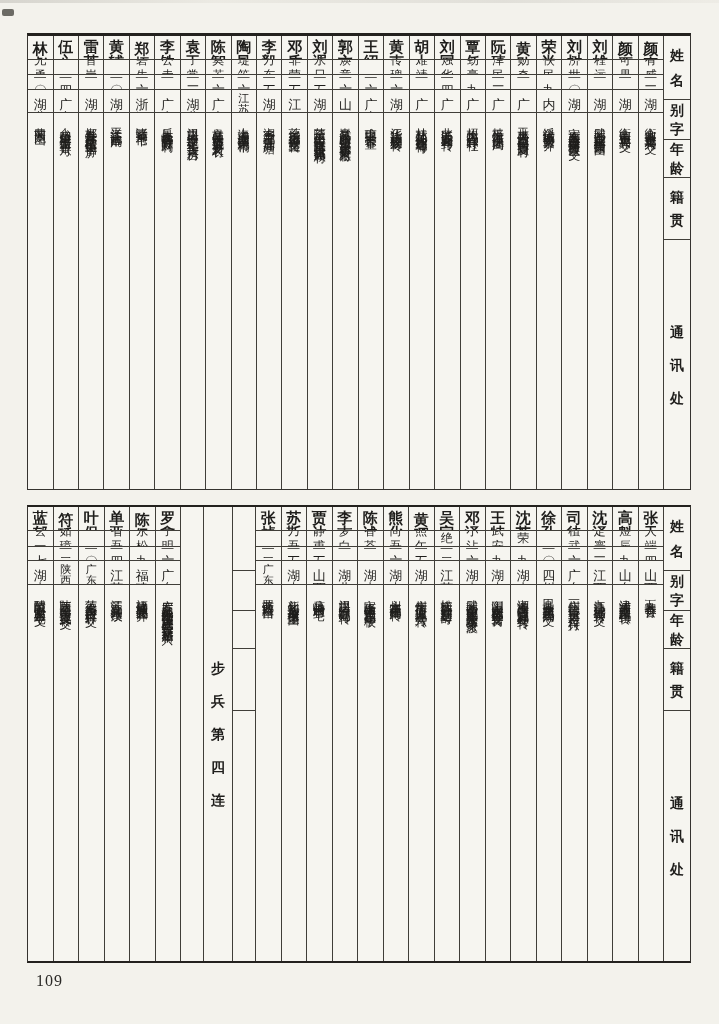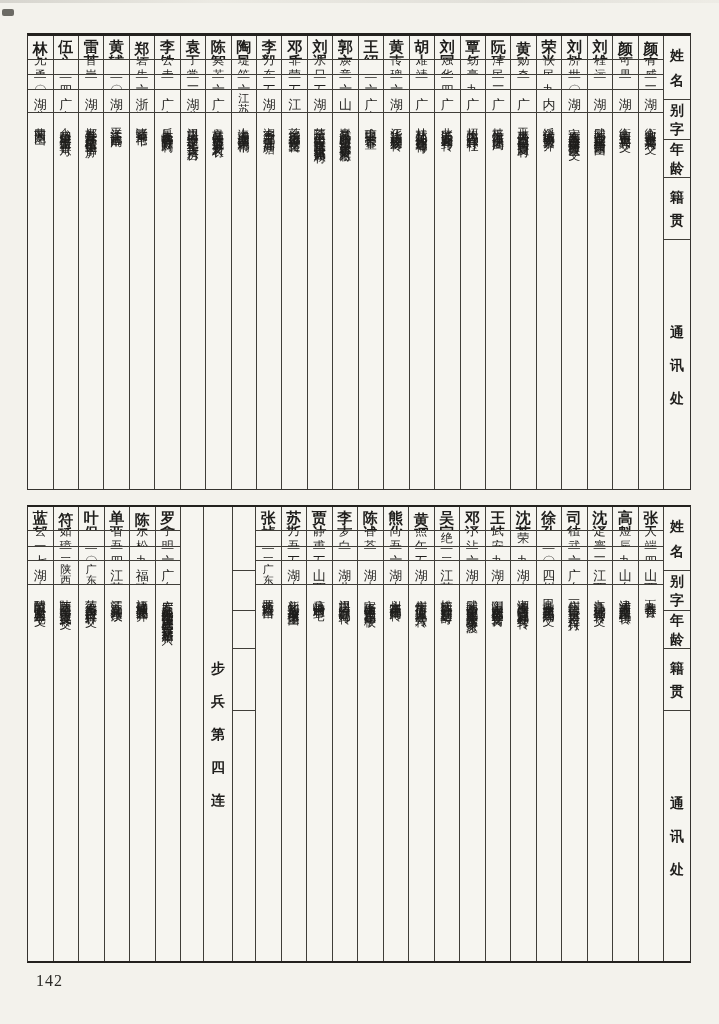--- a/index.html
+++ b/index.html
@@ -1510,14 +1510,14 @@
           <div class="chars">
             <div>湖</div>
             <div>南</div>
           </div>
         </div>
         <div class="cell c-addr">
           <div class="addr-text">醴陵豆田文家村蓝宅交</div>
         </div>
       </div>
     </div>
-  <div class="page-number">142</div>
+  <div class="page-number">109</div>
 </div>
 
 </body></html>

